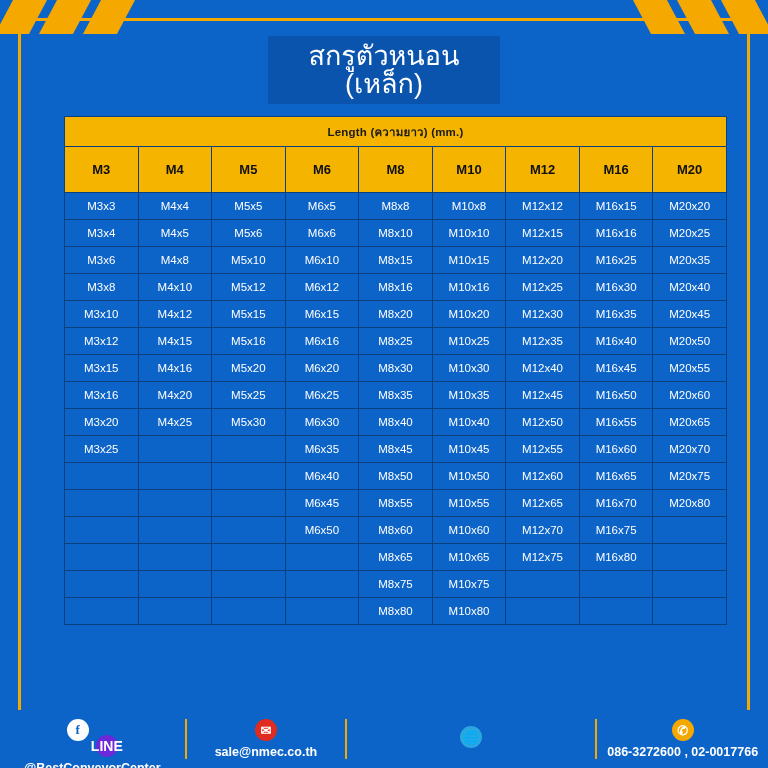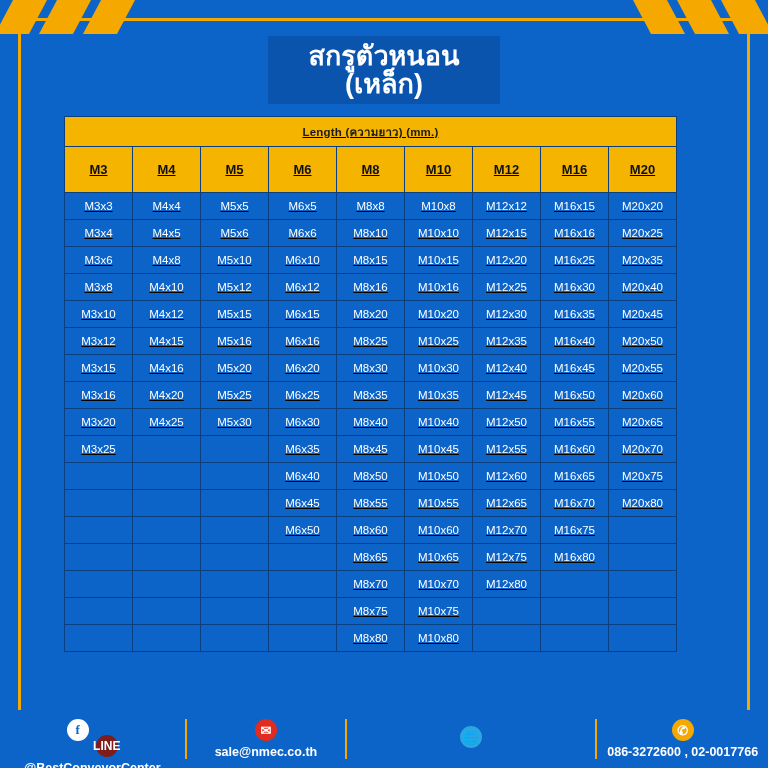--- a/index.html
+++ b/index.html
@@ -64,38 +64,37 @@
     color: #ffffff;
     display: flex;
     flex-direction: column;
     align-items: center;
     justify-content: center;
     line-height: 1.05;
     z-index: 5;
   }
   .title-line1 {
     font-size: 27px;
-    font-weight: bold;
+    font-weight: normal;
   }
   .title-line2 {
     font-size: 27px;
-    font-weight: bold;
+    font-weight: normal;
   }
 
   .table-wrap {
     position: absolute;
     left: 64px;
     top: 116px;
     width: 640px;
   }
   table.spec {
     border-collapse: collapse;
-    width: 613px;
+    width: 663px;
     table-layout: fixed;
-    text-decoration: underline;
   }
   table.spec td, table.spec th {
     border: 1px solid #0b3f7d;
     text-align: center;
     box-sizing: border-box;
   }
   .len-header {
     background: #f5b400;
     color: #1b1b1b;
     font-size: 11.5px;
@@ -160,21 +159,21 @@
     width: 22px;
     height: 22px;
     border-radius: 50%;
     display: flex;
     align-items: center;
     justify-content: center;
     font-size: 13px;
     color: #ffffff;
   }
   .ic-fb { background: #ffffff; color: #0d64c8; font-weight: bold; font-family: "Liberation Serif", serif; }
-  .ic-line { background: #7f1d1d; color: #ffffff; font-size: 12px; font-weight: bold; margin-top: 32px; }
+  .ic-line { background: #6d28d9; color: #ffffff; font-size: 14px; font-weight: bold; margin-top: 32px; }
   .ic-mail { background: #e02b20; }
   .ic-web { background: #2aa7e0; }
   .ic-phone { background: #f5a800; color:#ffffff; }
   .footer-text { white-space: nowrap; }
 </style>
 </head>
 <body>
 
 <div class="page">
 
@@ -358,31 +357,20 @@
           </tr>
           <tr>
             <td class="cell empty"></td>
             <td class="cell empty"></td>
             <td class="cell empty"></td>
             <td class="cell empty"></td>
             <td class="cell">M8x65</td>
             <td class="cell">M10x65</td>
             <td class="cell">M12x75</td>
             <td class="cell">M16x80</td>
-            <td class="cell empty"></td>
-          </tr>
-          <tr>
-            <td class="cell empty"></td>
-            <td class="cell empty"></td>
-            <td class="cell empty"></td>
-            <td class="cell empty"></td>
-            <td class="cell">M8x70</td>
-            <td class="cell">M10x70</td>
-            <td class="cell">M12x80</td>
-            <td class="cell empty"></td>
             <td class="cell empty"></td>
           </tr>
           <tr>
             <td class="cell empty"></td>
             <td class="cell empty"></td>
             <td class="cell empty"></td>
             <td class="cell empty"></td>
             <td class="cell">M8x75</td>
             <td class="cell">M10x75</td>
             <td class="cell empty"></td>

